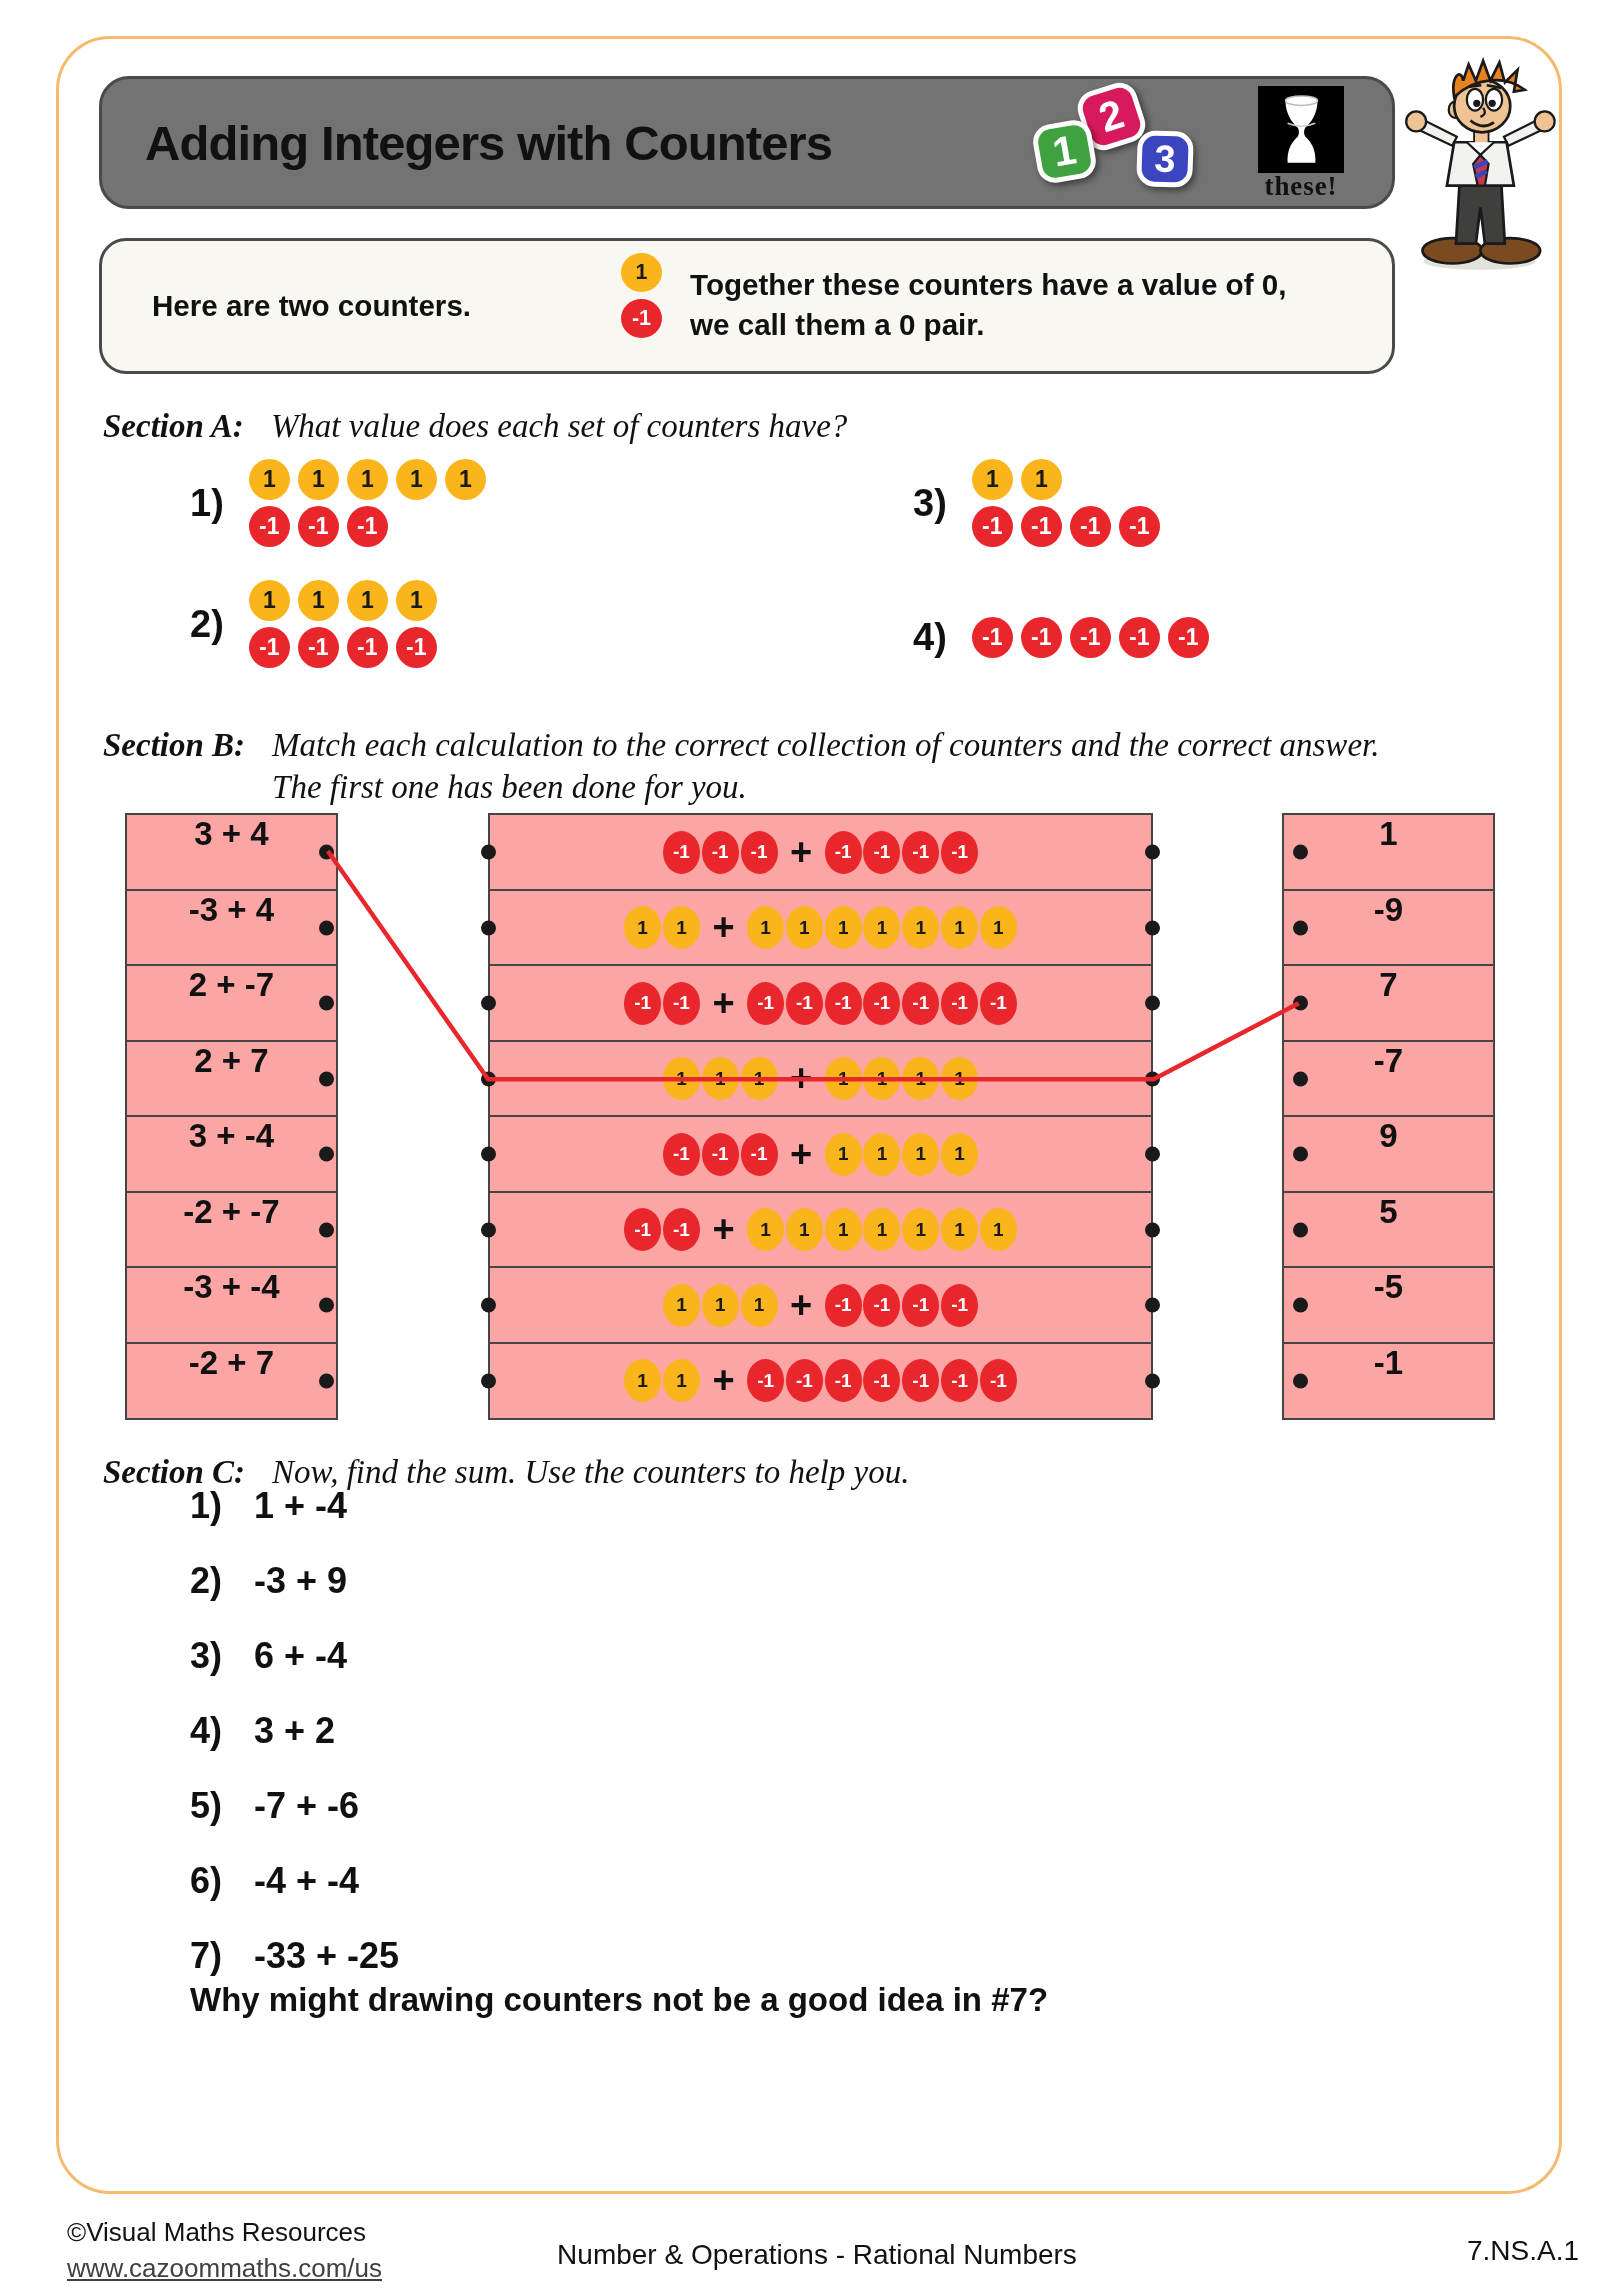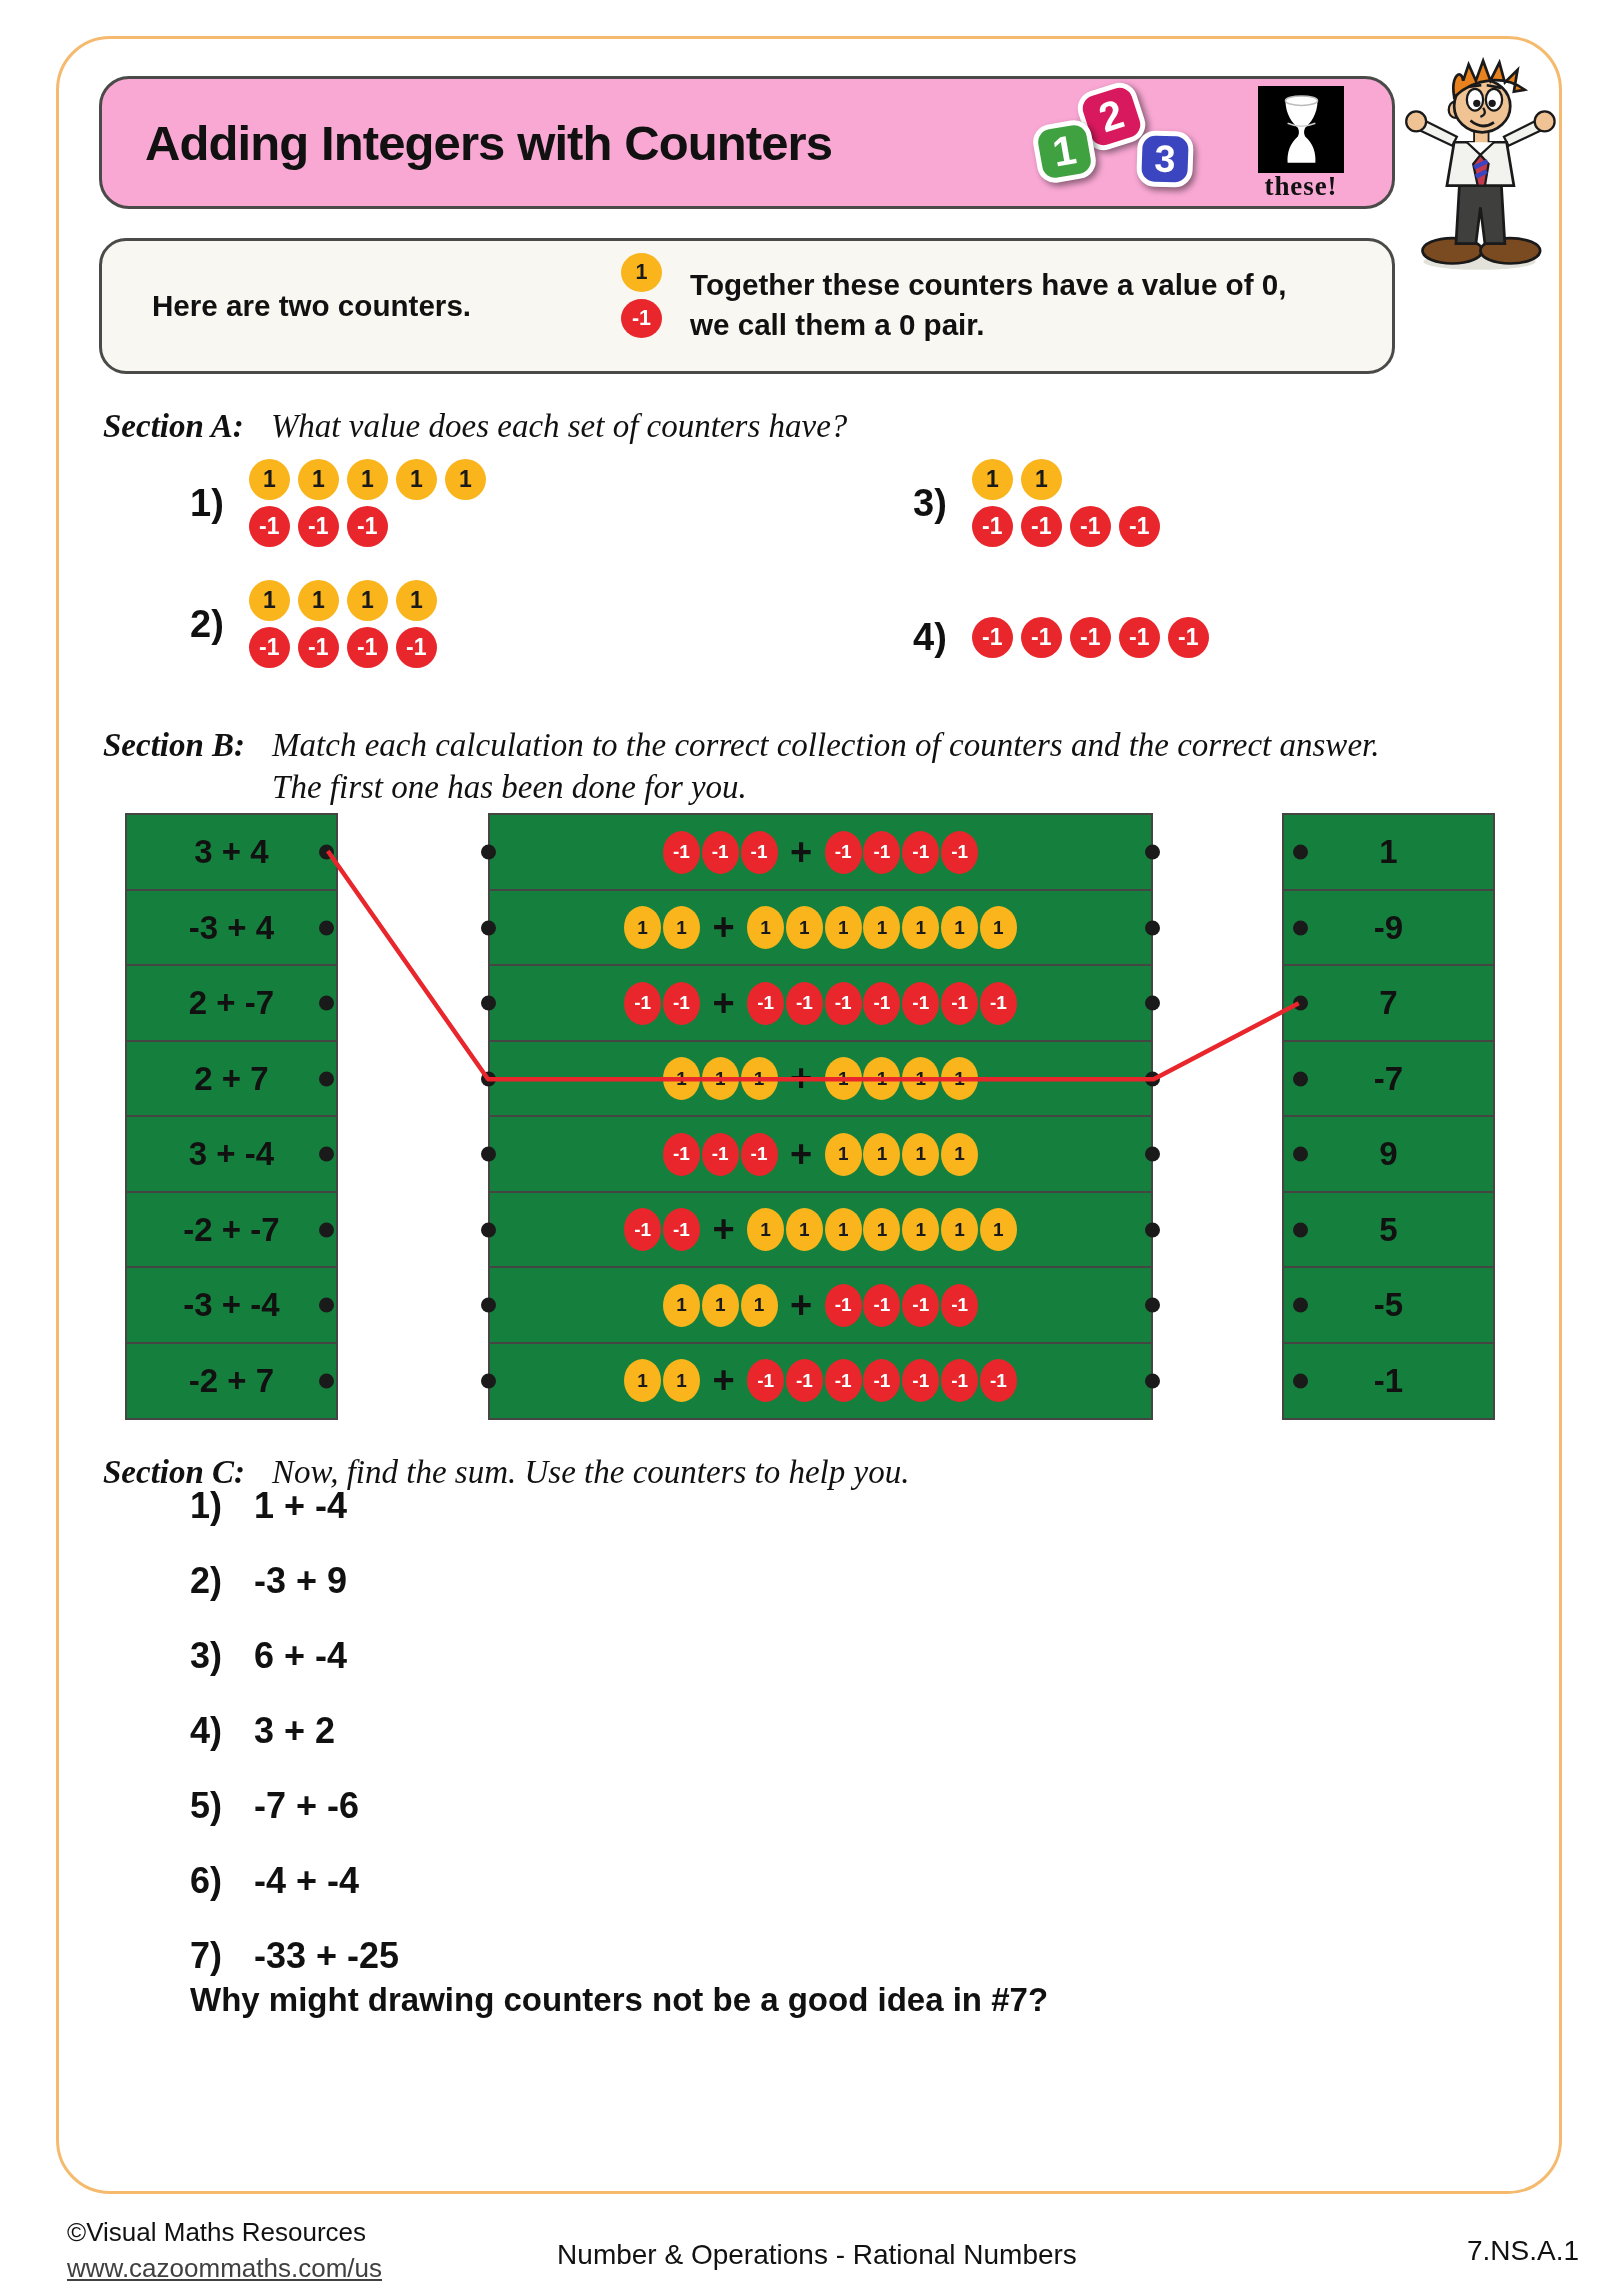--- a/index.html
+++ b/index.html
@@ -15,21 +15,21 @@
   .frame {
     position: absolute; left: 56px; top: 36px;
     width: 1506px; height: 2158px;
     border: 3.6px solid #F5BA6E;
     border-radius: 54px;
   }
   
   .header-box {
     position: absolute; left: 99px; top: 76px;
     width: 1296px; height: 133px;
-    background: #f9a8d4;
+    background: #737373;
     border: 3.6px solid #4A4A48;
     border-radius: 30px;
   }
   .title {
     position: absolute; left: 43px; top: 50%;
     transform: translateY(-50%);
     font-size: 49px; font-weight: bold; letter-spacing: -0.9px;
   }
   .logo-123 { position: absolute; left: 931px; top: 5.4px; width: 210px; height: 122px; }
   .block {
@@ -79,22 +79,22 @@
   .a-item { position: absolute; display: flex; align-items: center; gap: 25px; }
   .a-num { font-size: 38px; font-weight: bold; }
   .a-counters { display: flex; flex-direction: column; gap: 6.3px; }
   
   .match-col { position: absolute; display: flex; flex-direction: column; }
   .calc-column    { left: 125px;  top: 813px; width: 213px; height: 607px; }
   .counters-column{ left: 488px;  top: 813px; width: 665px; height: 607px; }
   .answers-column { left: 1282px; top: 813px; width: 213px; height: 607px; }
   .cell {
     position: relative; flex: 1;
-    border: 2.7px solid #454543; background: #15803d;
-    display: flex; align-items: center; justify-content: center;
+    border: 2.7px solid #454543; background: #fca5a5;
+    display: flex; justify-content: center;
   }
   .cell + .cell { margin-top: -2.7px; }
   .calc-text { font-size: 33px; font-weight: bold; }
   .dot { position: absolute; width: 15px; height: 15px; border-radius: 50%; background: #1a1a1a; top: 50%; transform: translateY(-50%); }
   .dot-in-right { right: 1.8px; }
   .dot-in-left  { left: 9px; }
   .dot-on-left  { left: -9px; }
   .dot-on-right { right: -9px; }
   .mid-content { display: flex; align-items: center; gap: 1.8px; }
   .plus { font-size: 38px; font-weight: bold; margin: 0 10.7px; }

